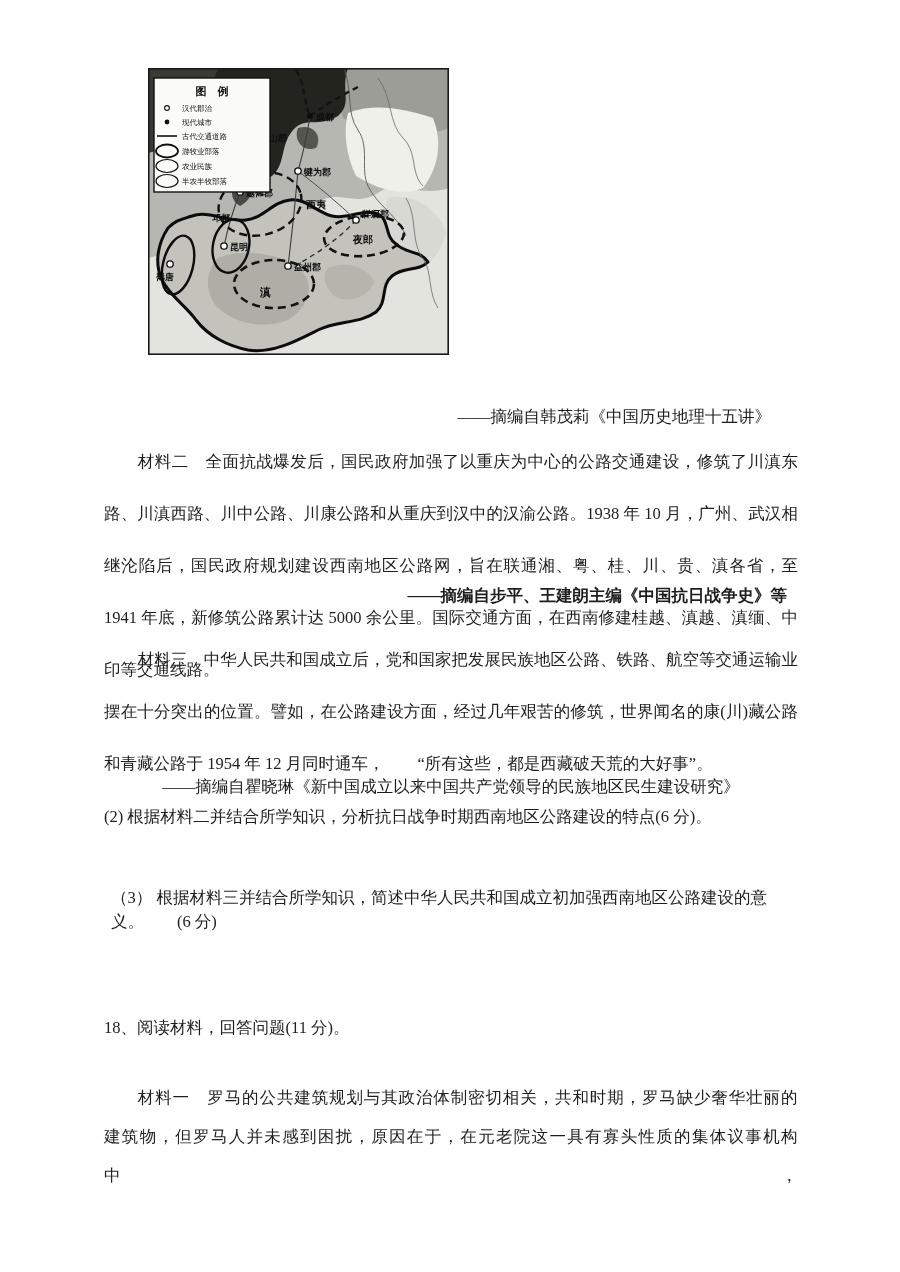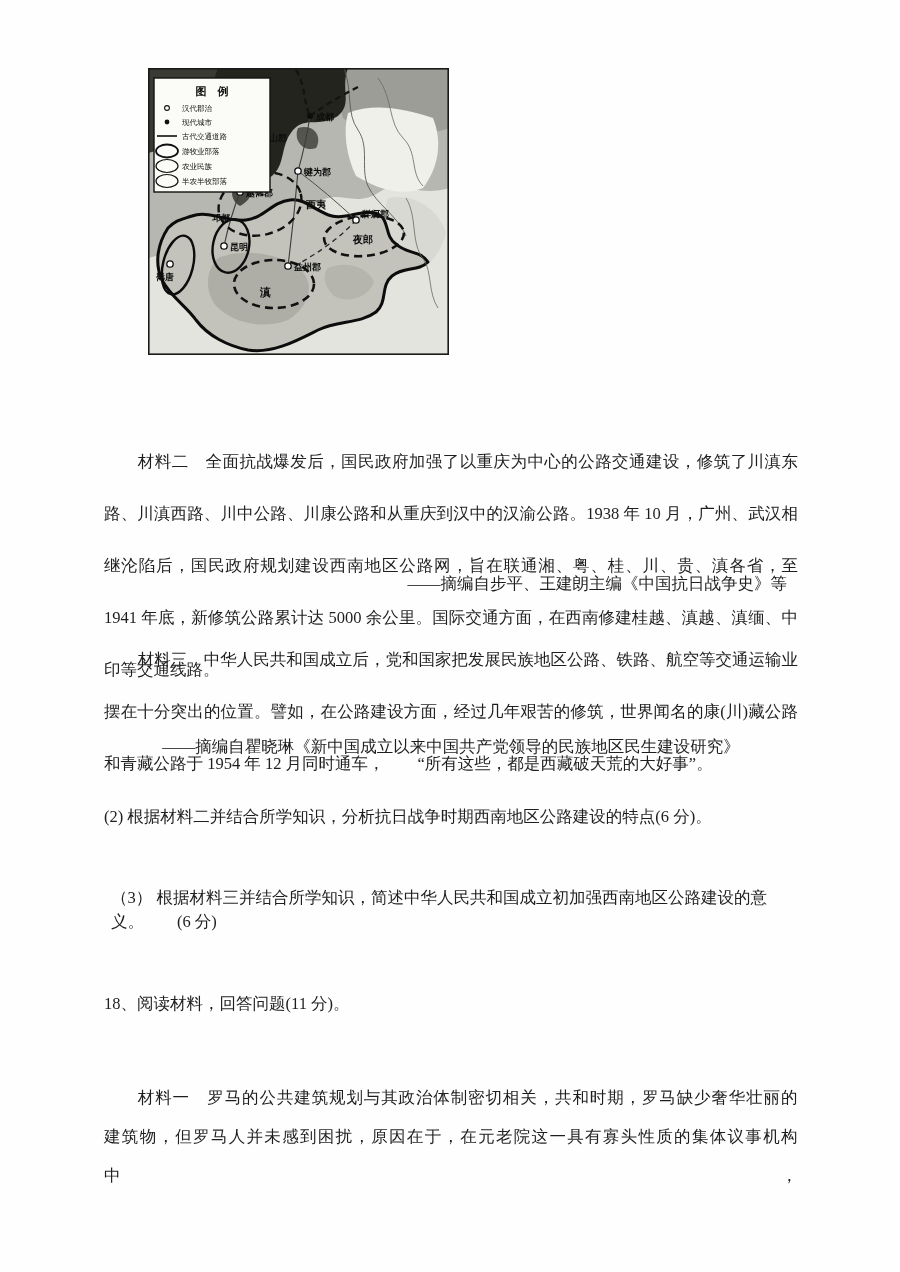--- a/index.html
+++ b/index.html
@@ -25,21 +25,21 @@
   .attr-right{text-align:right;}
   .attr-center{text-align:center;}
   .question{
     position:absolute;left:104px;width:694px;
     font-size:16.5px;line-height:24px;
     text-indent:0;
   }
   .q3{padding-left:7px;width:687px;}
   .heading18{
     position:absolute;left:104px;width:694px;
-    font-size:16.5px;line-height:24px;
+    font-size:16.5px;line-height:24px;margin-top:24px;
   }
   .para-last-justify{text-align-last:justify;letter-spacing:0.5px;}
   .figure{
     position:absolute;left:148px;top:68px;width:301px;
   }
   .figure svg{display:block;}
   .figure-caption{
     margin-top:9px;
     text-align:center;
     font-size:17.5px;
@@ -143,28 +143,29 @@
         <ellipse cx="19" cy="98" rx="11" ry="6.5" fill="none" stroke="#111" stroke-width="1.2"></ellipse>
         <text x="34" y="101" font-size="7.5" fill="#111">农业民族</text>
         <ellipse cx="19" cy="113" rx="11" ry="6.5" fill="none" stroke="#111" stroke-width="1.2"></ellipse>
         <text x="34" y="116" font-size="7.5" fill="#111">半农半牧部落</text>
       </g>
 
       <rect x="0.8" y="0.8" width="299.4" height="285.4" fill="none" stroke="#1a1a1a" stroke-width="1.6"></rect>
     </svg>
   </div>
 
+  <div class="attr attr-right" style="top:406px;width:667px;">——摘编自韩茂莉《中国历史地理十五讲》</div>
 
   <div class="para" style="top:436px;">材料二　全面抗战爆发后，国民政府加强了以重庆为中心的公路交通建设，修筑了川滇东路、川滇西路、川中公路、川康公路和从重庆到汉中的汉渝公路。1938 年 10 月，广州、武汉相继沦陷后，国民政府规划建设西南地区公路网，旨在联通湘、粤、桂、川、贵、滇各省，至 1941 年底，新修筑公路累计达 5000 余公里。国际交通方面，在西南修建桂越、滇越、滇缅、中印等交通线路。</div>
 
-  <div class="attr attr-right" style="top:573px;width:683px;">——摘编自步平、王建朗主编《中国抗日战争史》等</div>
+  <div class="attr attr-right" style="top:585px;width:683px;font-weight:bold;">——摘编自步平、王建朗主编《中国抗日战争史》等</div>
 
   <div class="para" style="top:634px;">材料三　中华人民共和国成立后，党和国家把发展民族地区公路、铁路、航空等交通运输业摆在十分突出的位置。譬如，在公路建设方面，经过几年艰苦的修筑，世界闻名的康(川)藏公路和青藏公路于 1954 年 12 月同时通车，　　“所有这些，都是西藏破天荒的大好事”。</div>
 
-  <div class="attr attr-center" style="top:736px;">——摘编自瞿晓琳《新中国成立以来中国共产党领导的民族地区民生建设研究》</div>
+  <div class="attr attr-center" style="top:776px;">——摘编自瞿晓琳《新中国成立以来中国共产党领导的民族地区民生建设研究》</div>
 
   <div class="question" style="top:805px;">(2)  根据材料二并结合所学知识，分析抗日战争时期西南地区公路建设的特点(6 分)。</div>
   <div class="question q3" style="top:886px;">（3） 根据材料三并结合所学知识，简述中华人民共和国成立初加强西南地区公路建设的意义。　　(6 分)</div>
 
   <div class="heading18" style="top:992px;">18、阅读材料，回答问题(11 分)。</div>
   <div class="para para-last-justify" style="top:1078px;line-height:39px;">材料一　罗马的公共建筑规划与其政治体制密切相关，共和时期，罗马缺少奢华壮丽的建筑物，但罗马人并未感到困扰，原因在于，在元老院这一具有寡头性质的集体议事机构中，</div>
 
 </div>
 
 </body></html>

